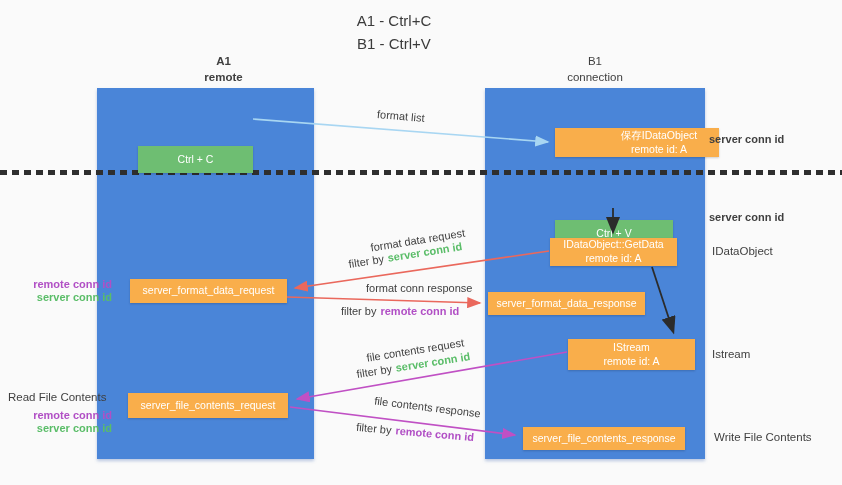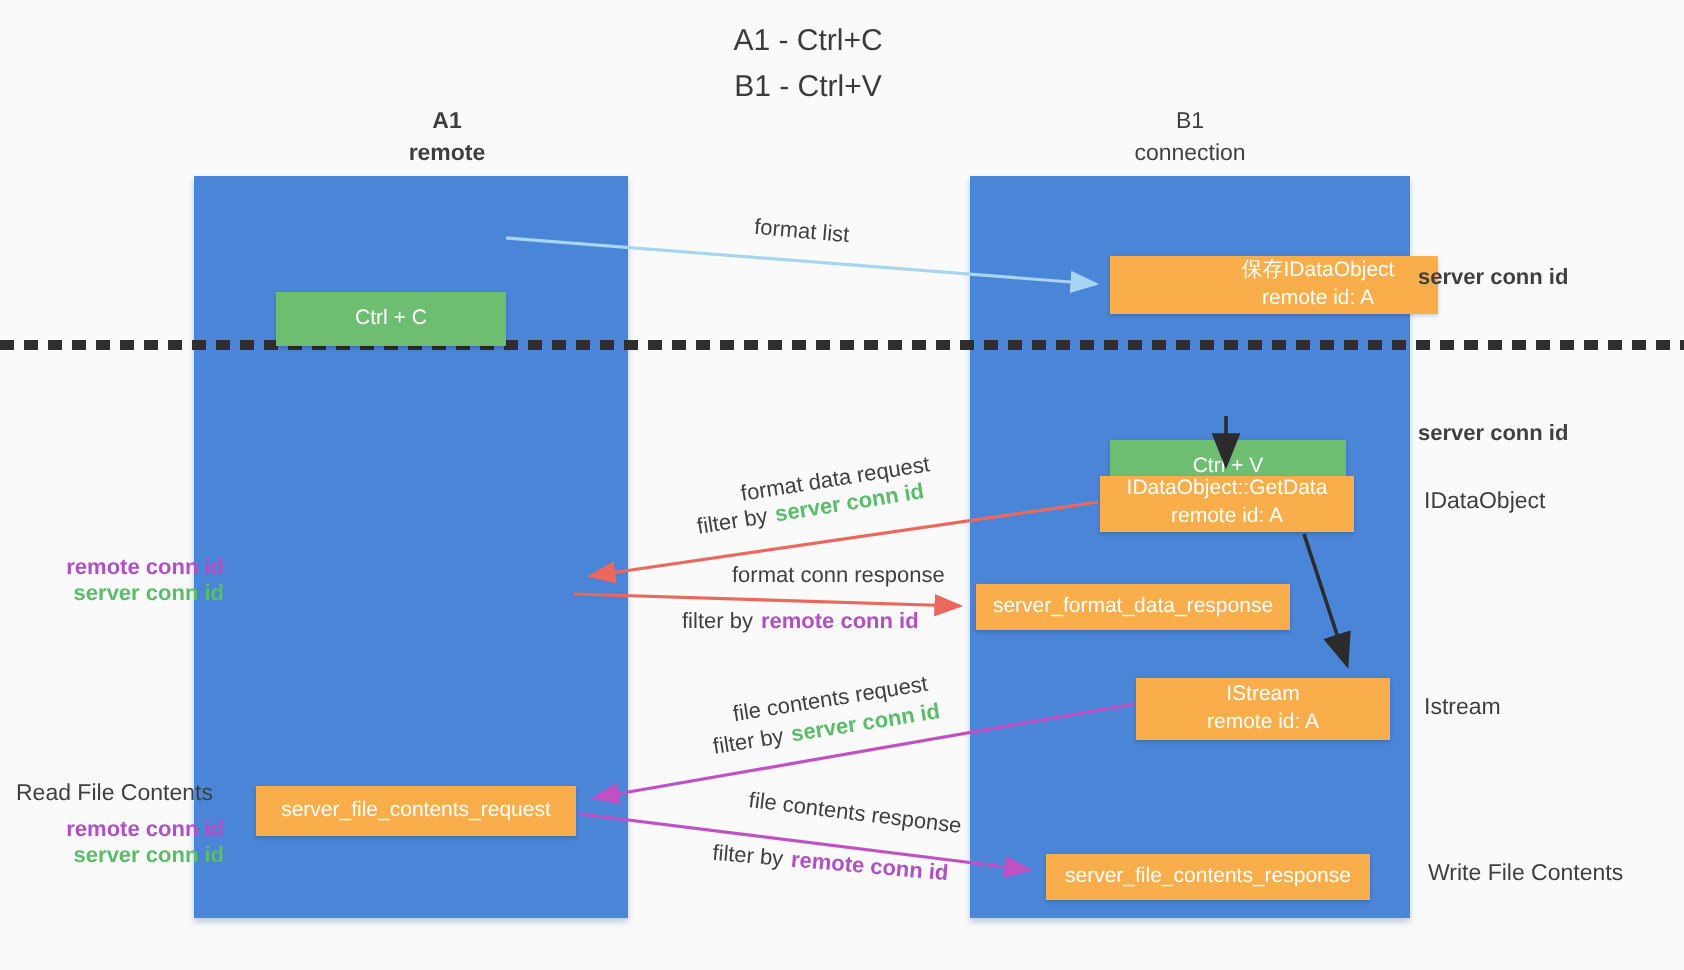--- a/index.html
+++ b/index.html
@@ -5,21 +5,21 @@
   html,body{margin:0;padding:0;background:#fafafa;}
   #canvas{
     position:relative;width:842px;height:485px;overflow:hidden;
     background:#fafafa;
     font-family:"Liberation Sans","DejaVu Sans",sans-serif;
     color:#3f3f3f;
   }
   .abs{position:absolute;}
 
   
-  .title{left:0;top:10px;width:788px;text-align:center;font-size:15px;line-height:1.5;color:#3b3b3b;padding-left:10px;}
+  .title{left:0;top:10px;width:788px;text-align:center;font-size:15px;line-height:1.5;color:#3b3b3b;}
 
   
   .colhead{top:54px;text-align:center;font-size:11.5px;line-height:1.35;color:#3f3f3f;}
   .colhead.left{left:115px;width:217px;font-weight:bold;}
   .colhead.right{left:485px;width:220px;}
 
   
   .column{top:88px;height:371px;background:var(--column_blue);box-shadow:0 2px 3px rgba(70,110,180,.35);}
   .column.left{left:97px;width:217px;}
   .column.right{left:485px;width:220px;}
@@ -117,20 +117,23 @@
     <div>保存IDataObject</div>
     <div>remote id: A</div>
   </div>
   <div id="node-ctrl-v" class="abs node green">
     <div>Ctrl + V</div>
   </div>
   <div id="node-getdata" class="abs node orange">
     <div>IDataObject::GetData</div>
     <div>remote id: A</div>
   </div>
+  <div id="node-format-request" class="abs node orange">
+    <div>server_format_data_request</div>
+  </div>
   <div id="node-format-response" class="abs node orange">
     <div>server_format_data_response</div>
   </div>
   <div id="node-istream" class="abs node orange">
     <div>IStream</div>
     <div>remote id: A</div>
   </div>
   <div id="node-file-request" class="abs node orange">
     <div>server_file_contents_request</div>
   </div>

